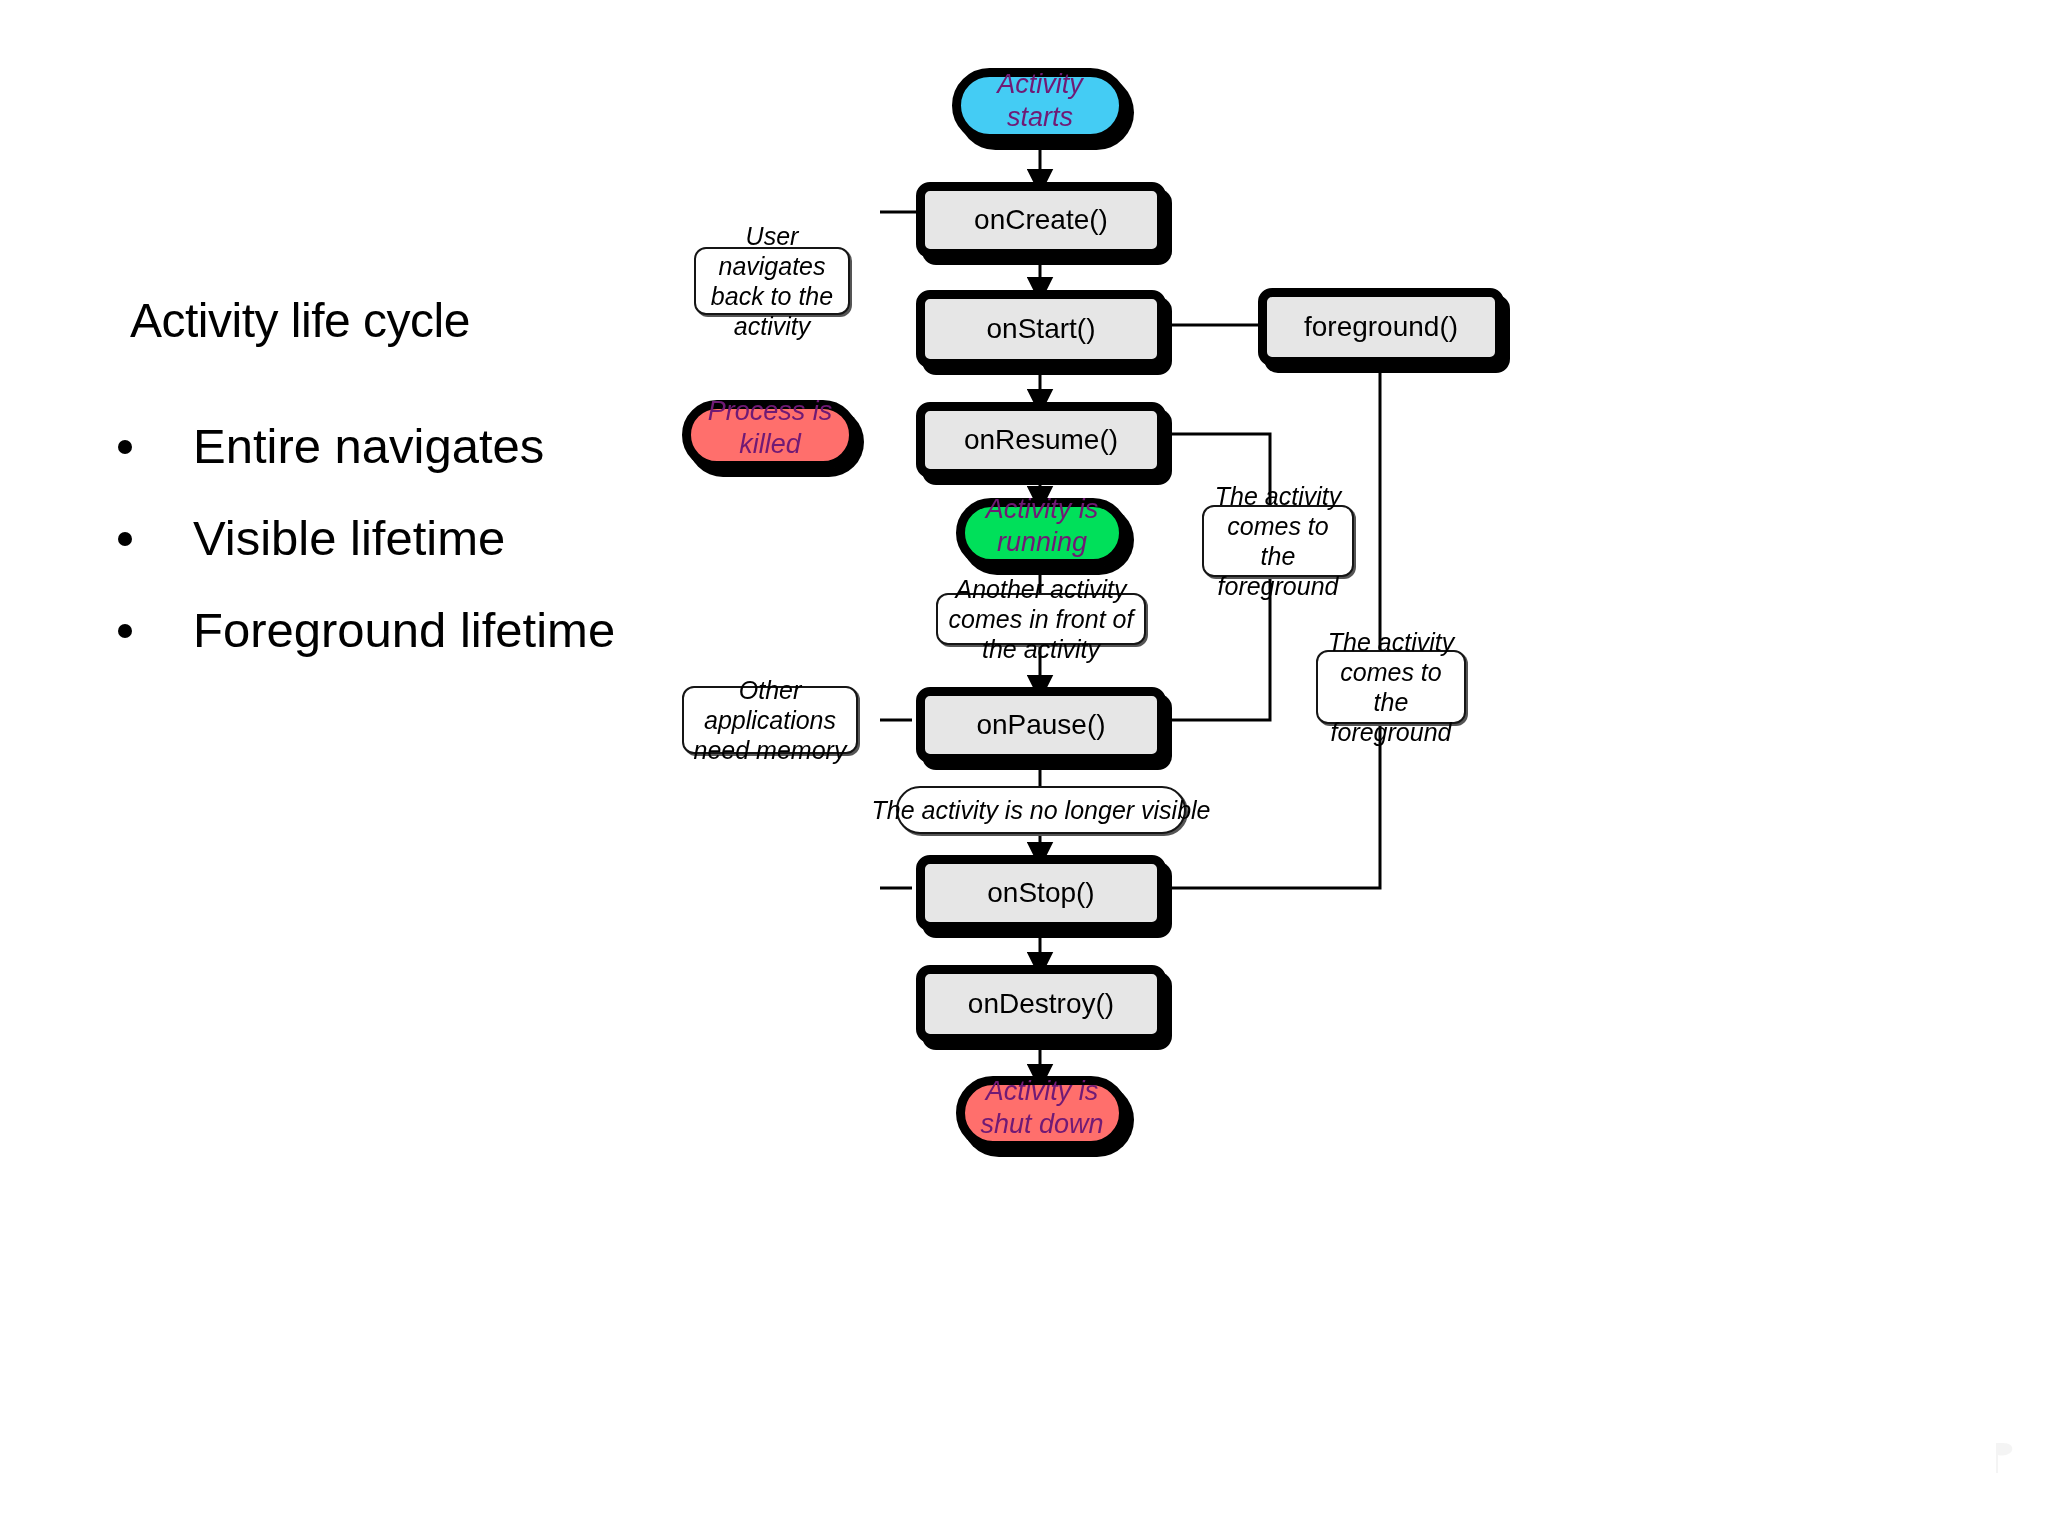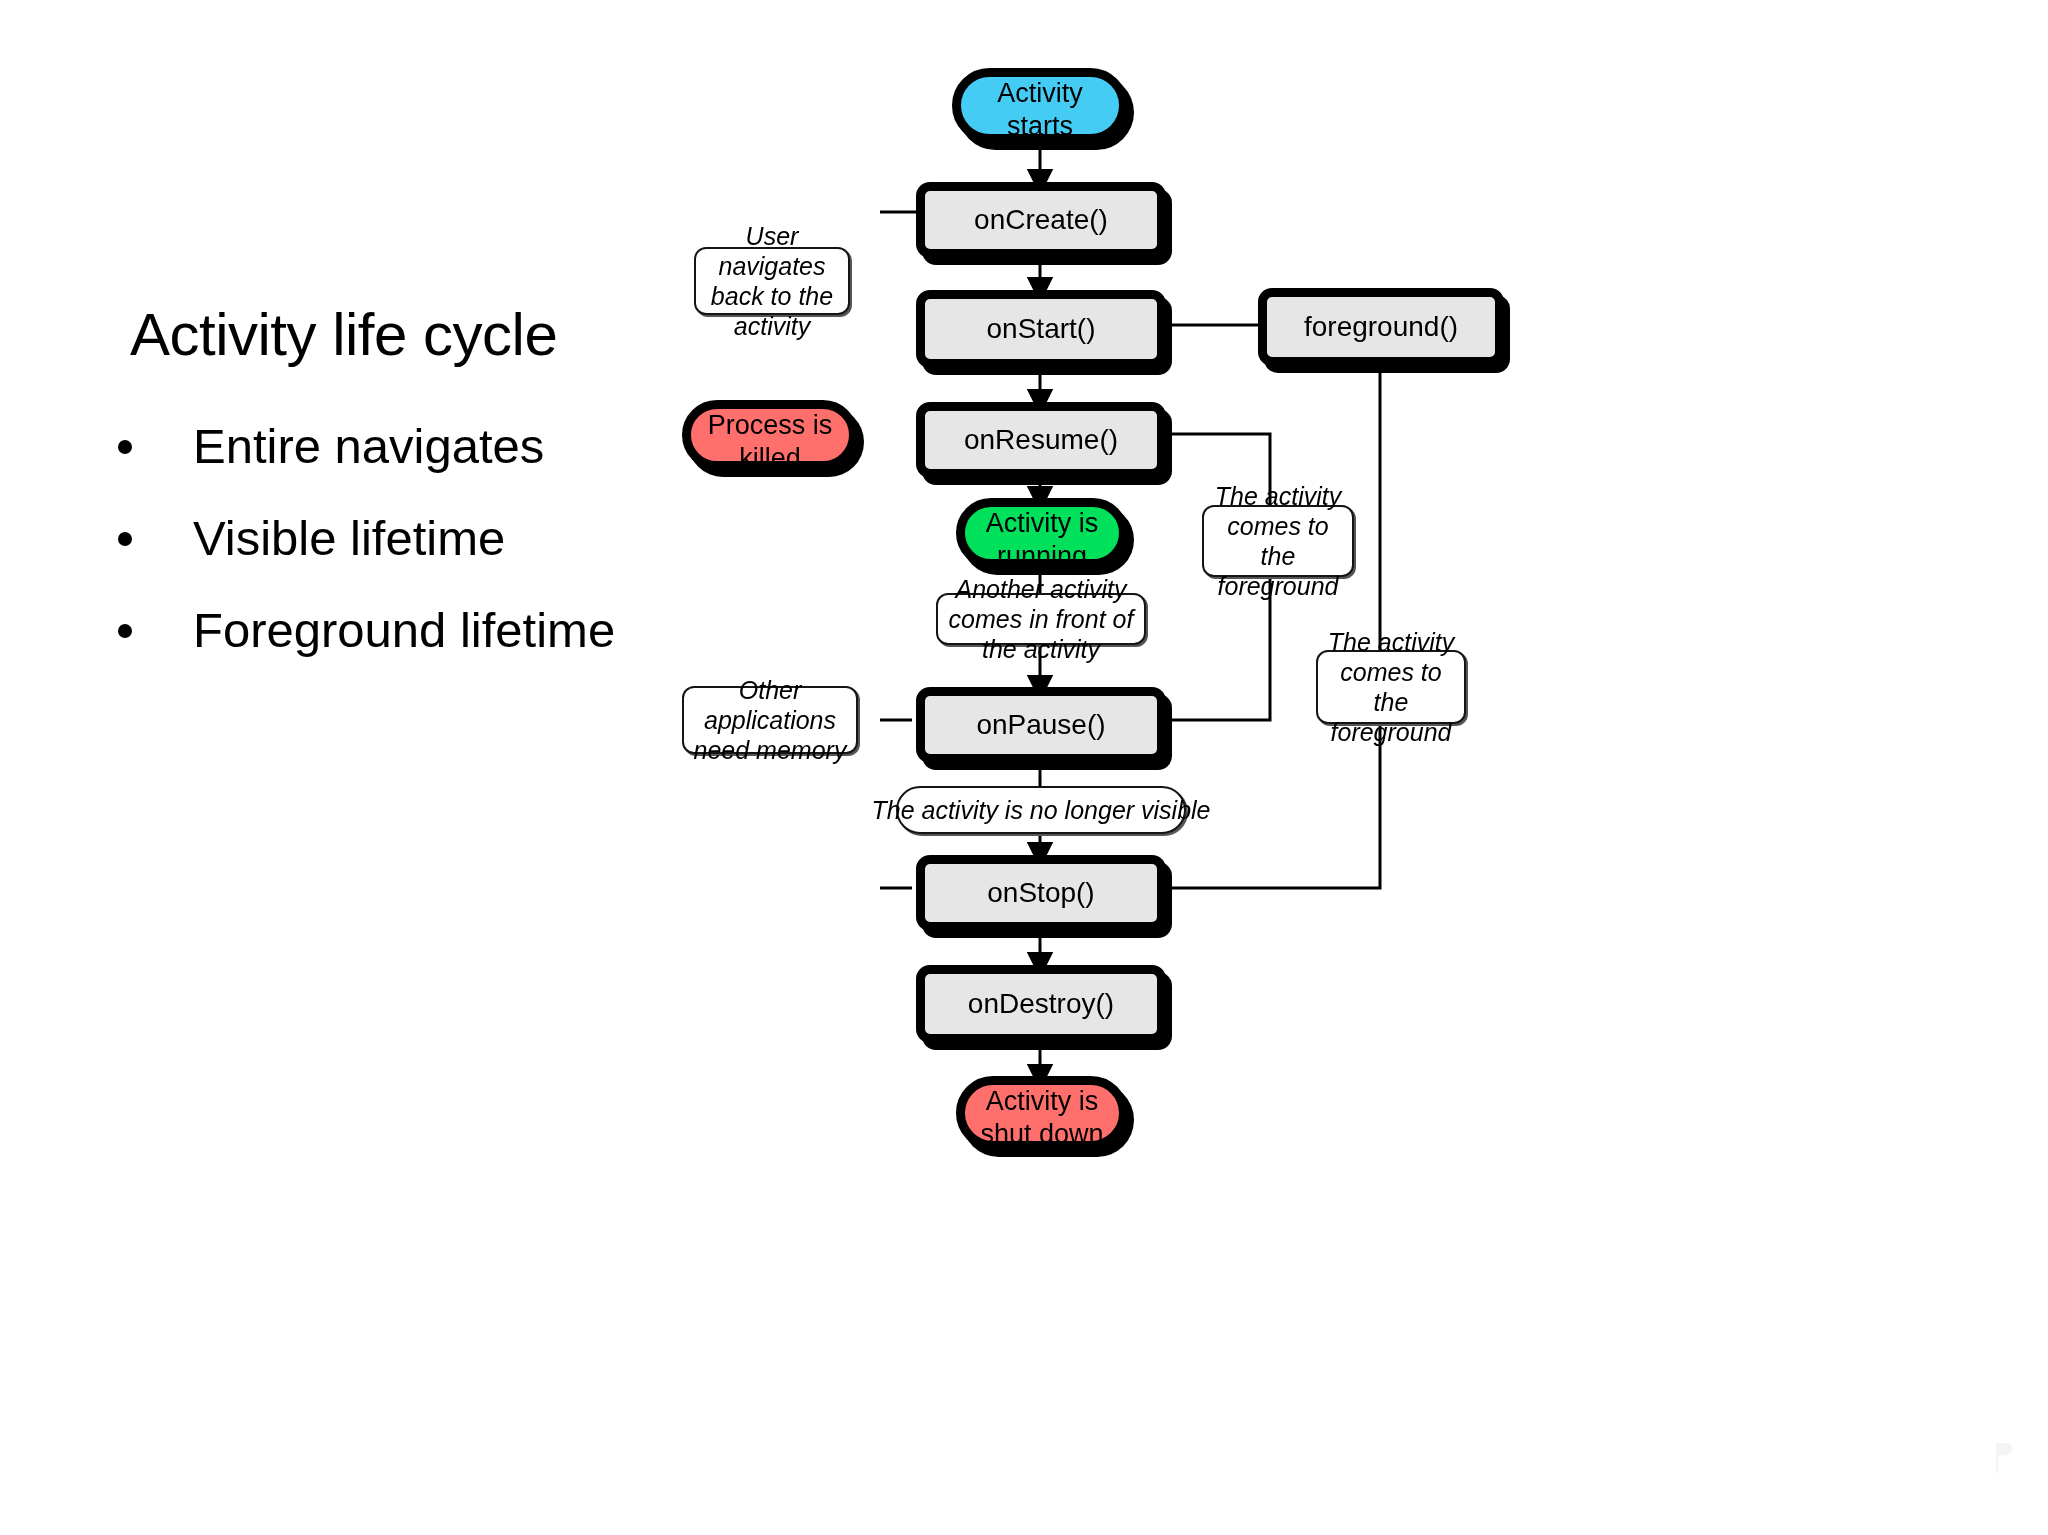--- a/index.html
+++ b/index.html
@@ -25,21 +25,21 @@
     position: absolute;
     left: 0;
     top: 0;
     width: 880px;
     height: 1535px;
   }
   #page-title {
     position: absolute;
     left: 130px;
     top: 265px;
-    font-size: 60px;
+    font-size: 48px;
     line-height: 1.0;
     font-weight: 400;
     letter-spacing: -0.5px;
     white-space: nowrap;
   }
   #bullet-list {
     position: absolute;
     left: 118px;
     top: 400px;
     width: 740px;
@@ -96,28 +96,29 @@
     box-shadow: 6px 7px 0 0 #000;
     z-index: 3;
   }
   
   .pill {
     position: absolute;
     box-sizing: border-box;
     border: 9px solid #000000;
     border-radius: 999px;
     display: flex;
-    align-items: flex-start;
+    align-items: flex-end;
     justify-content: center;
     text-align: center;
     font-size: 27px;
     line-height: 33px;
-    color: #000000;
+    color: #701a75;
     box-shadow: 6px 7px 0 0 #000;
     z-index: 3;
+    font-style: italic;
   }
   
   .note {
     position: absolute;
     box-sizing: border-box;
     background: #ffffff;
     border: 2px solid #151515;
     border-radius: 12px;
     display: flex;
     align-items: center;

